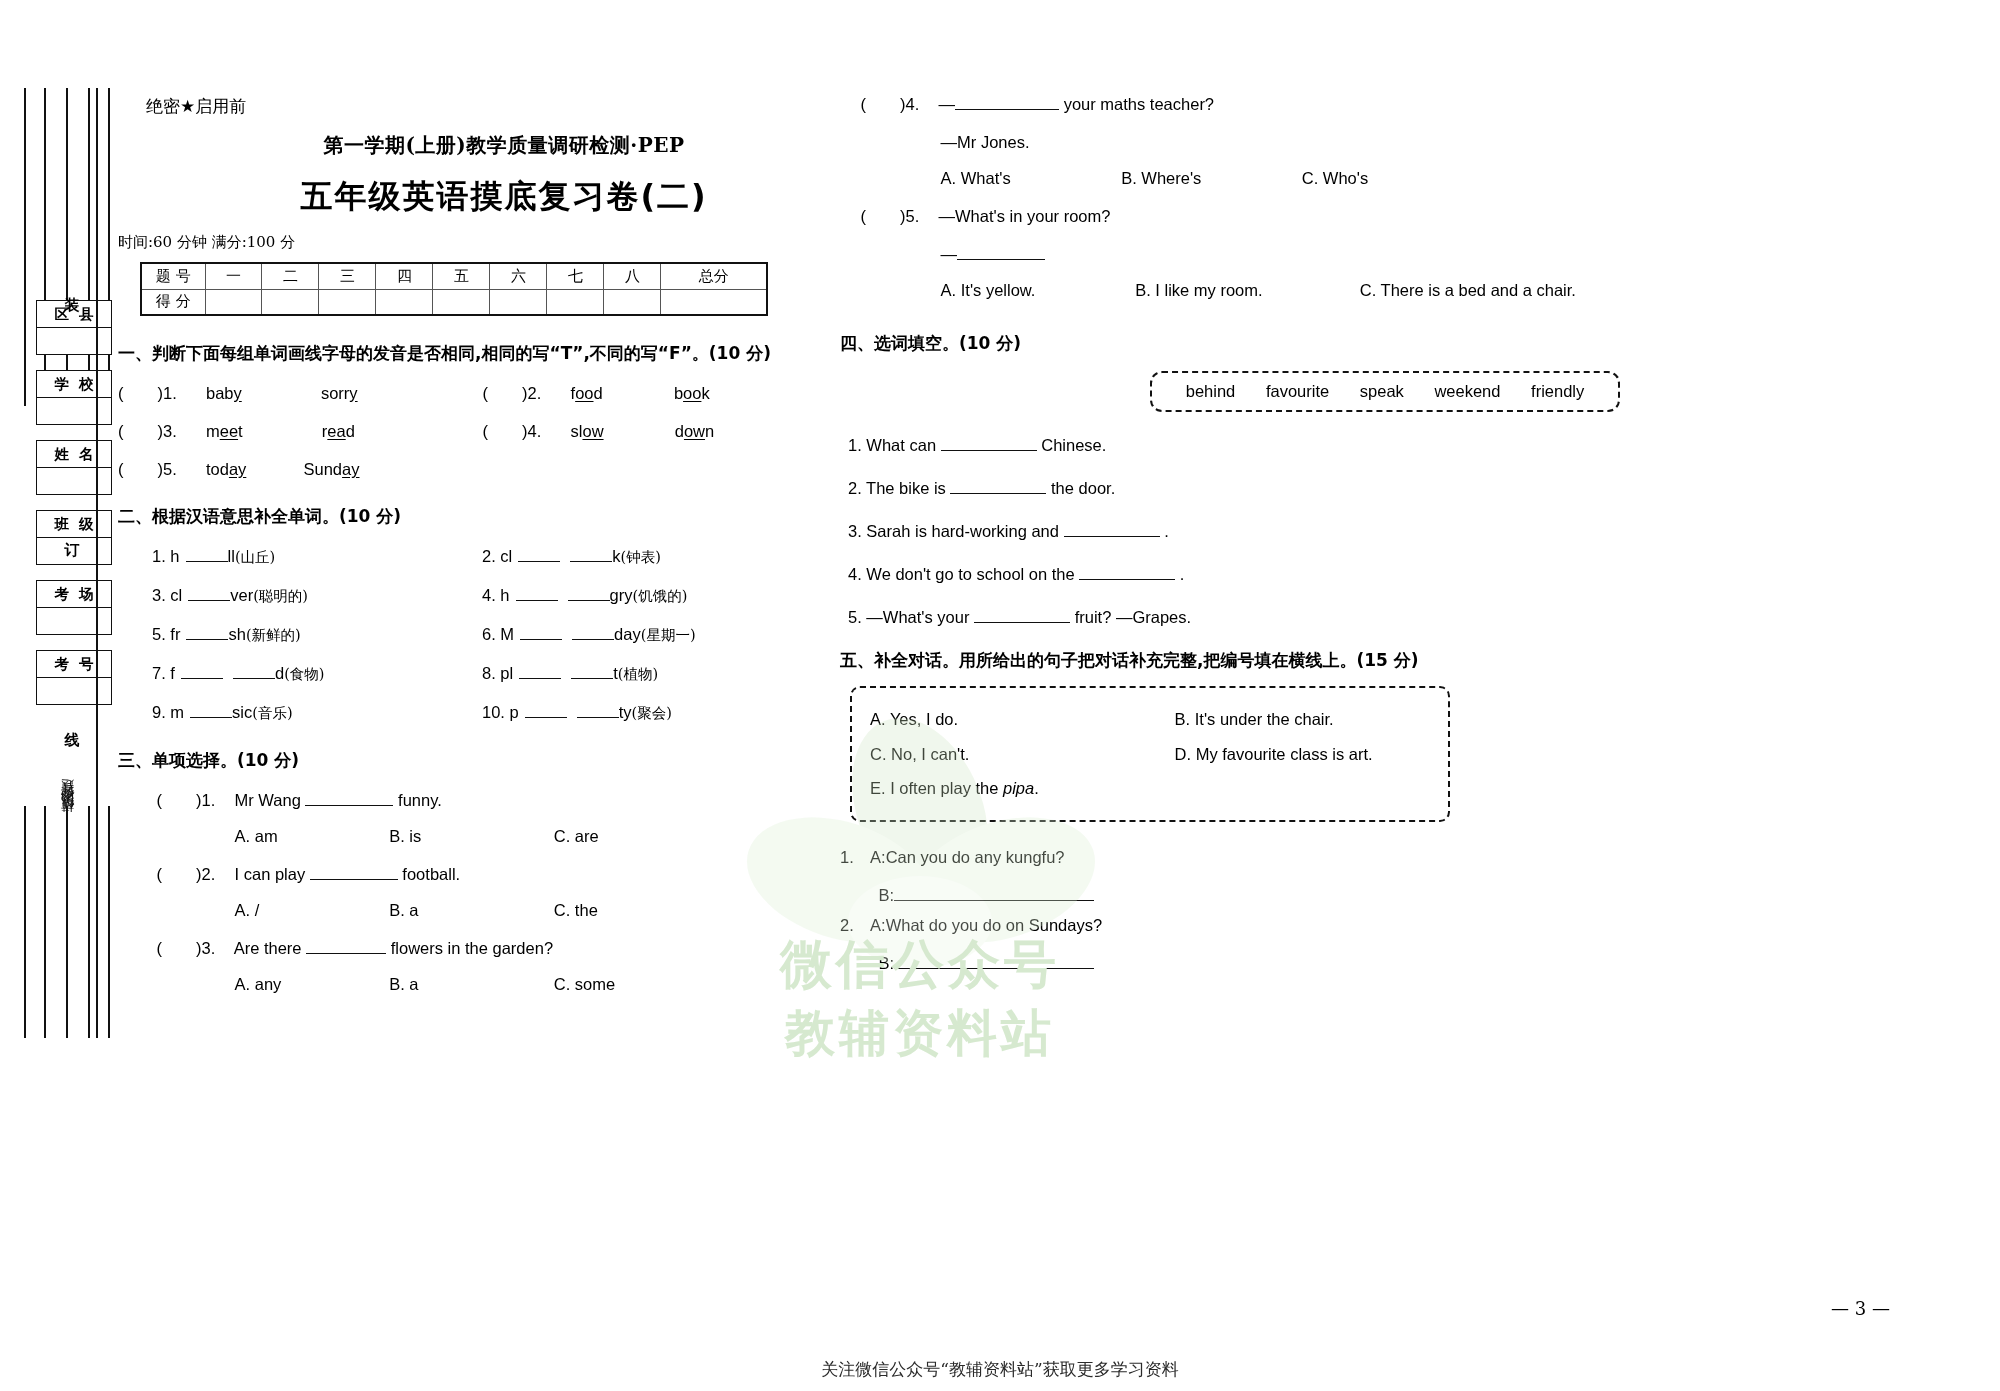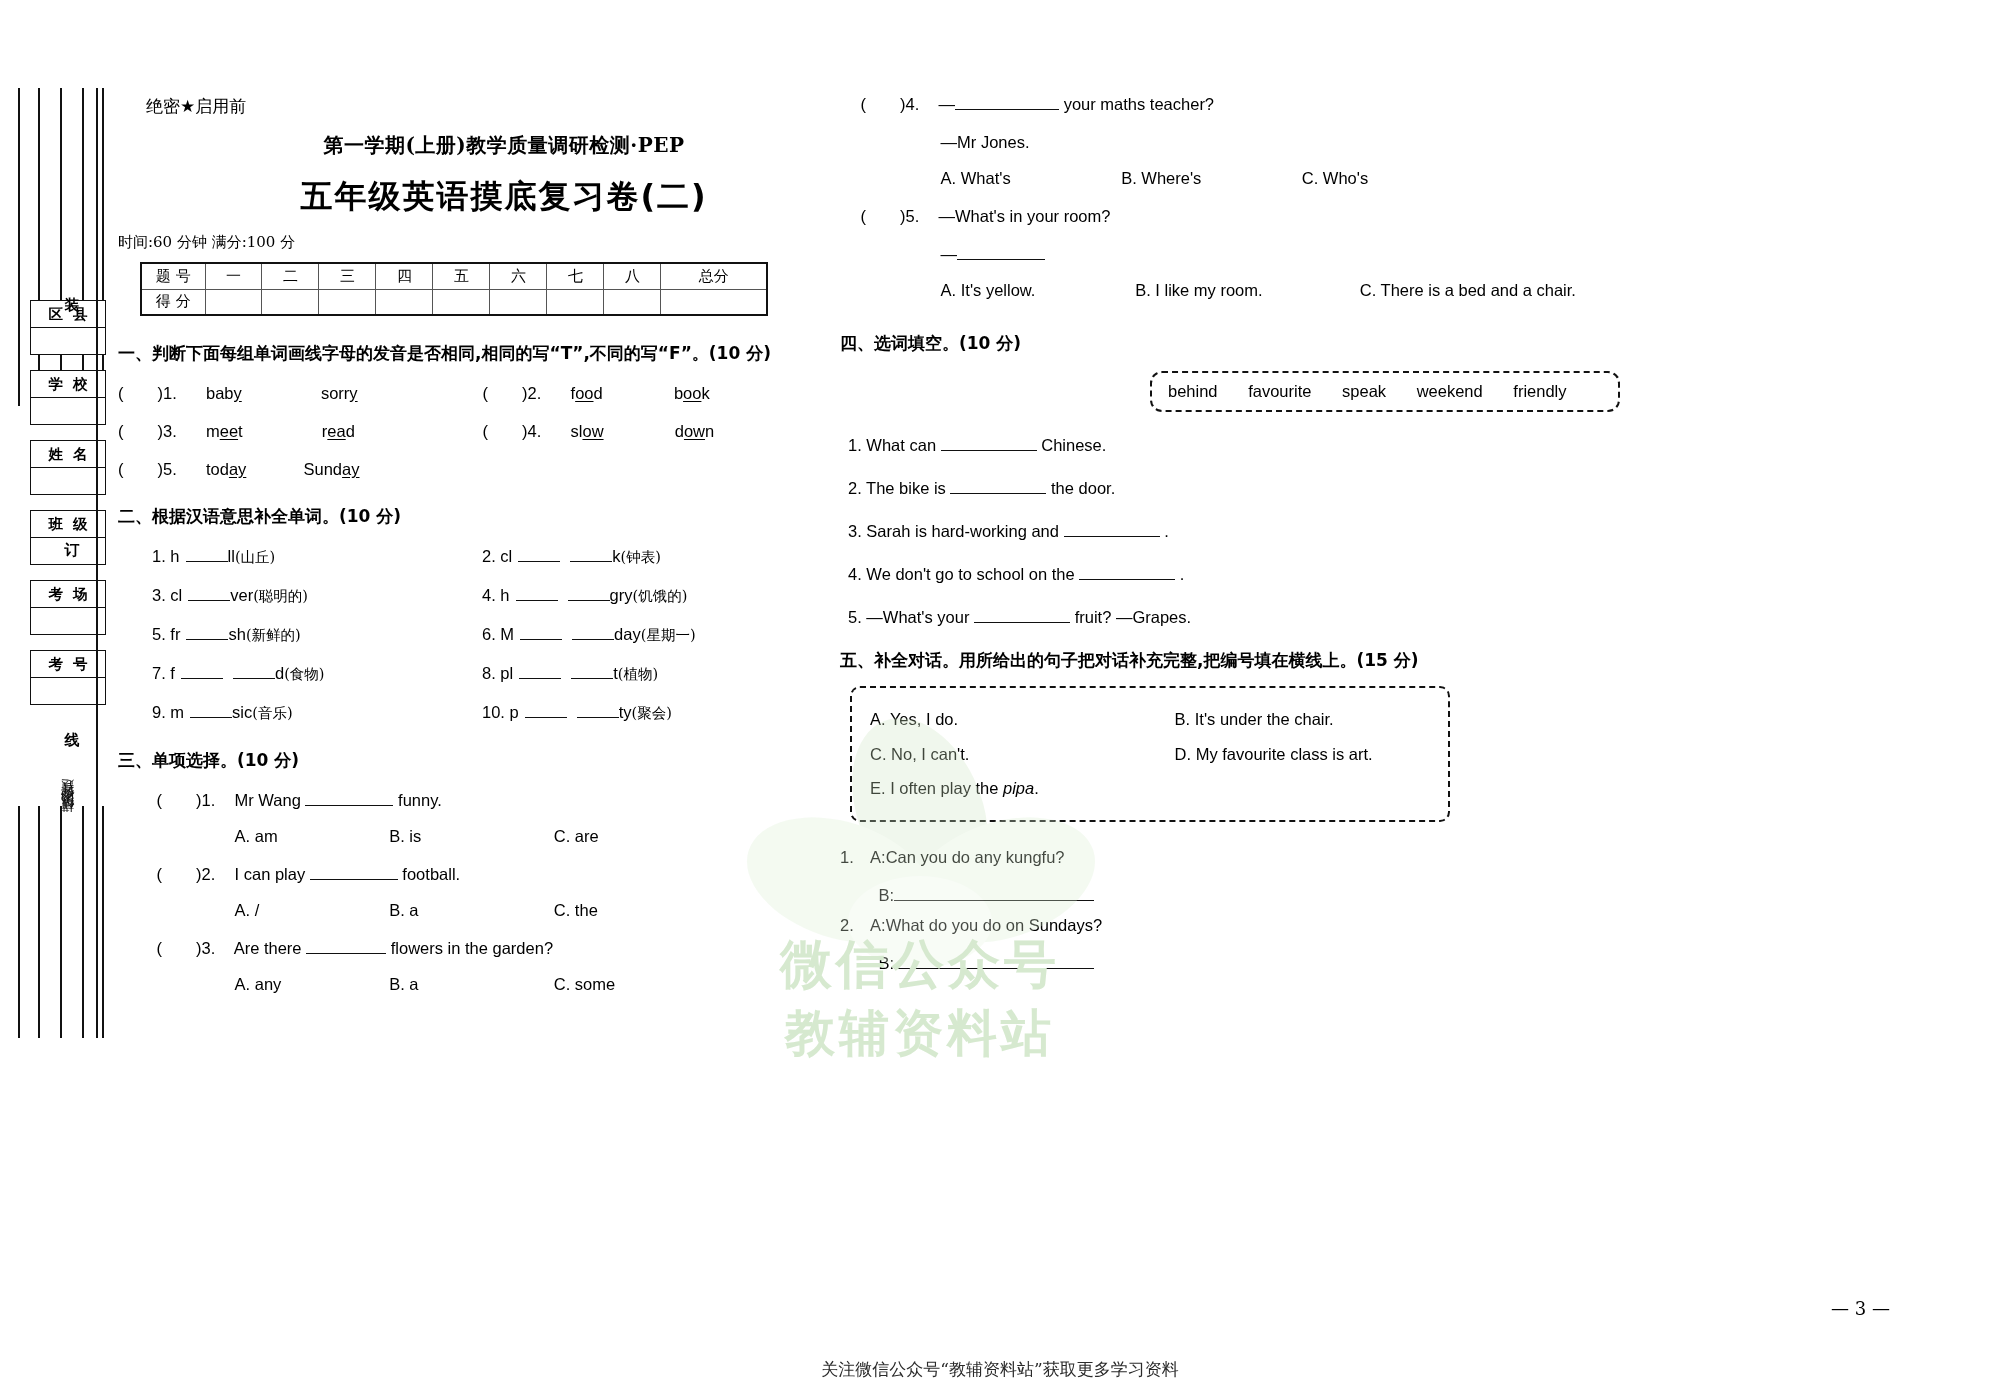--- a/index.html
+++ b/index.html
@@ -8,21 +8,21 @@
     width:2000px; height:1391px;
     background:#ffffff;
     font-family:"Liberation Sans","DejaVu Sans",sans-serif;
     color:#000;
     position:relative;
     overflow:hidden;
   }
   .page { position:absolute; inset:0; }
 
   
-  .binding { position:absolute; left:16px; top:88px; width:108px; height:950px; }
+  .binding { position:absolute; left:22px; top:88px; width:108px; height:950px; }
   .bl { position:absolute; top:0; width:0; border-left:2px solid #111; }
   .bl.a{left:2px;height:318px;} .bl.b{left:22px;height:318px;}
   .bl.c{left:44px;height:318px;} .bl.d{left:66px;height:318px;}
   .bl.e{left:86px;height:318px;}
   .bl2.a{left:2px;top:718px;height:232px;} .bl2.b{left:22px;top:718px;height:232px;}
   .bl2.c{left:44px;top:718px;height:232px;} .bl2.d{left:66px;top:718px;height:232px;}
   .bl2.e{left:86px;top:718px;height:232px;}
   .spine { position:absolute; left:96px; top:88px; height:950px; border-left:2.5px solid #111; }
 
   .idbox { position:absolute; left:14px; width:76px; border:1.6px solid #111; background:#fff; }
@@ -86,21 +86,21 @@
   .paren .gap { display:inline-block; width:34px; }
   u.pu { text-decoration:underline; text-underline-offset:2px; }
   .fillline { display:inline-block; border-bottom:1.3px solid #111; }
   .cn { font-family:"DejaVu Serif","Liberation Serif",serif; font-size:14.5px; }
 
   .opts { margin-top:17px; font-size:16.5px; }
   .opts span { display:inline-block; }
 
   .wordbank {
     margin:16px auto 0 auto; width:470px; padding:9px 16px;
-    border:2.2px dashed #111; border-radius:12px; text-align:left;
+    border:2.2px dashed #111; border-radius:12px; text-align:center;
     font-size:16.5px;
   }
   .dialogbox {
     margin:14px 0 0 10px; width:600px; padding:14px 18px;
     border:2.2px dashed #111; border-radius:10px;
     font-size:16.5px; line-height:2.1;
   }
 
   .wm { position:absolute; left:640px; top:690px; width:560px; height:420px;
         pointer-events:none; opacity:0.30; }

